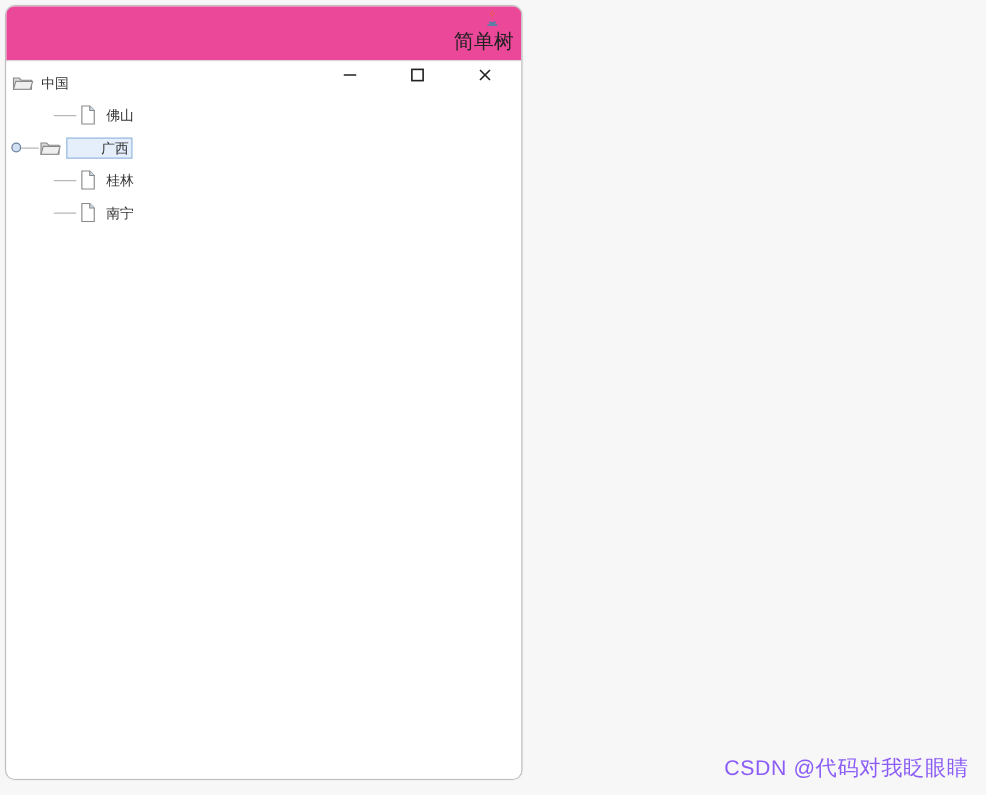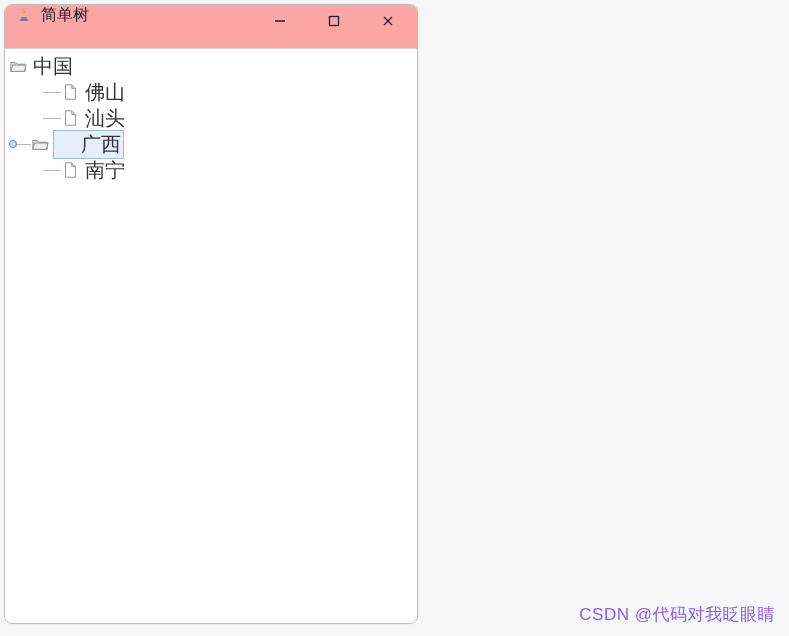--- a/index.html
+++ b/index.html
@@ -19,25 +19,26 @@
       width: 414px;
       height: 620px;
       background: #fff;
       border: 1px solid #bfbfbf;
       border-radius: 8px;
       box-shadow: 0 0 0 1px rgba(0,0,0,0.02);
       overflow: hidden;
     }
     .titlebar {
       height: 44px;
-      background: #fca5a5;
+      background: #ec4899;
       border-bottom: 1px solid #d8d8d8;
       display: flex;
-      align-items: flex-start;
+      align-items: flex-end;
       padding: 0 6px 0 10px;
+      flex-direction: column;
     }
     .titlebar .app-icon { width: 18px; height: 18px; margin-right: 8px; flex-shrink:0; }
     .titlebar .title { flex: 1; font-size: 16px; color: #222; }
     .win-controls { display: flex; gap: 8px; }
     .win-btn {
       width: 46px; height: 32px;
       display: flex; align-items: center; justify-content: center;
       color: #222;
     }
     .win-btn svg { width: 14px; height: 14px; }
@@ -51,21 +52,21 @@
 
     .tree { user-select: none; }
     .node-row {
       display: flex;
       align-items: center;
       height: 26px;
       position: relative;
     }
 
     .icon { width:18px; height:18px; margin-right: 4px; flex-shrink:0; display:inline-flex; }
-    .label { font-size: 20px; color: #333; padding: 0 2px; }
+    .label { font-size: 11px; color: #333; padding: 0 2px; }
     .label.selected { border:1px solid #9bbbe0; background:#e5eefb;padding-left:27px; }
 
     .indent { display:inline-block; flex-shrink:0; }
     .indent-0 { width: 0px; }
     .indent-1 { width: 22px; position:relative; }
     .indent-2 { width: 52px; position:relative; }
     .dot {
       width:8px; height:8px; border-radius:50%; border:1px solid #6b7f9e; background:#cfe0f2;
       position:absolute; left:0; top:50%; transform:translateY(-50%);
     }
@@ -138,50 +139,49 @@
         </span>
         <span class="icon">
           <svg viewBox="0 0 20 20">
               <path fill="#fff" stroke="#888" stroke-width="1" d="M5 2h7l4 4v12H5z"></path>
               <path fill="#c7ddf0" stroke="#888" stroke-width="1" d="M12 2v4h4"></path>
             </svg>
         </span>
         <span class="label">佛山</span>
       </div>
 
-      <div class="node-row">
-        <span class="indent indent-2">
-          <span class="elbow-v" style="left:4px;top:0;height:100%;"></span>
-          <span class="elbow-v" style="left:34px;top:0;height:50%;"></span>
-          <span class="elbow-h" style="left:34px;width:18px;"></span>
-        </span>
-        <span class="icon">
-          <svg viewBox="0 0 20 20">
-              <path fill="#fff" stroke="#888" stroke-width="1" d="M5 2h7l4 4v12H5z"></path>
-              <path fill="#c7ddf0" stroke="#888" stroke-width="1" d="M12 2v4h4"></path>
-            </svg>
-        </span>
-        <span class="label">汕头</span>
-      </div>
 
       <div class="node-row">
         <span class="indent indent-1">
           <span class="elbow-v" style="left:4px;top:0;height:50%;"></span>
           <span class="dot"></span>
           <span class="elbow-h" style="left:8px;width:14px;"></span>
         </span>
         <span class="icon">
           <svg viewBox="0 0 20 20">
               <path fill="#d9d9d9" stroke="#8a8a8a" stroke-width="1" d="M2 6h5l2 2h9v8H2z"></path>
               <path fill="#efefef" stroke="#8a8a8a" stroke-width="1" d="M2 16l2-7h15l-2 7z"></path>
             </svg>
         </span>
         <span class="label selected">广西</span>
       </div>
 
+      <div class="node-row">
+        <span class="indent indent-2">
+          <span class="elbow-v" style="left:34px;top:0;height:100%;"></span>
+          <span class="elbow-h" style="left:34px;width:18px;"></span>
+        </span>
+        <span class="icon">
+          <svg viewBox="0 0 20 20">
+              <path fill="#fff" stroke="#888" stroke-width="1" d="M5 2h7l4 4v12H5z"></path>
+              <path fill="#c7ddf0" stroke="#888" stroke-width="1" d="M12 2v4h4"></path>
+            </svg>
+        </span>
+        <span class="label">桂林</span>
+      </div>
 
       <div class="node-row">
         <span class="indent indent-2">
           <span class="elbow-v" style="left:34px;top:0;height:50%;"></span>
           <span class="elbow-h" style="left:34px;width:18px;"></span>
         </span>
         <span class="icon">
           <svg viewBox="0 0 20 20">
               <path fill="#fff" stroke="#888" stroke-width="1" d="M5 2h7l4 4v12H5z"></path>
               <path fill="#c7ddf0" stroke="#888" stroke-width="1" d="M12 2v4h4"></path>

